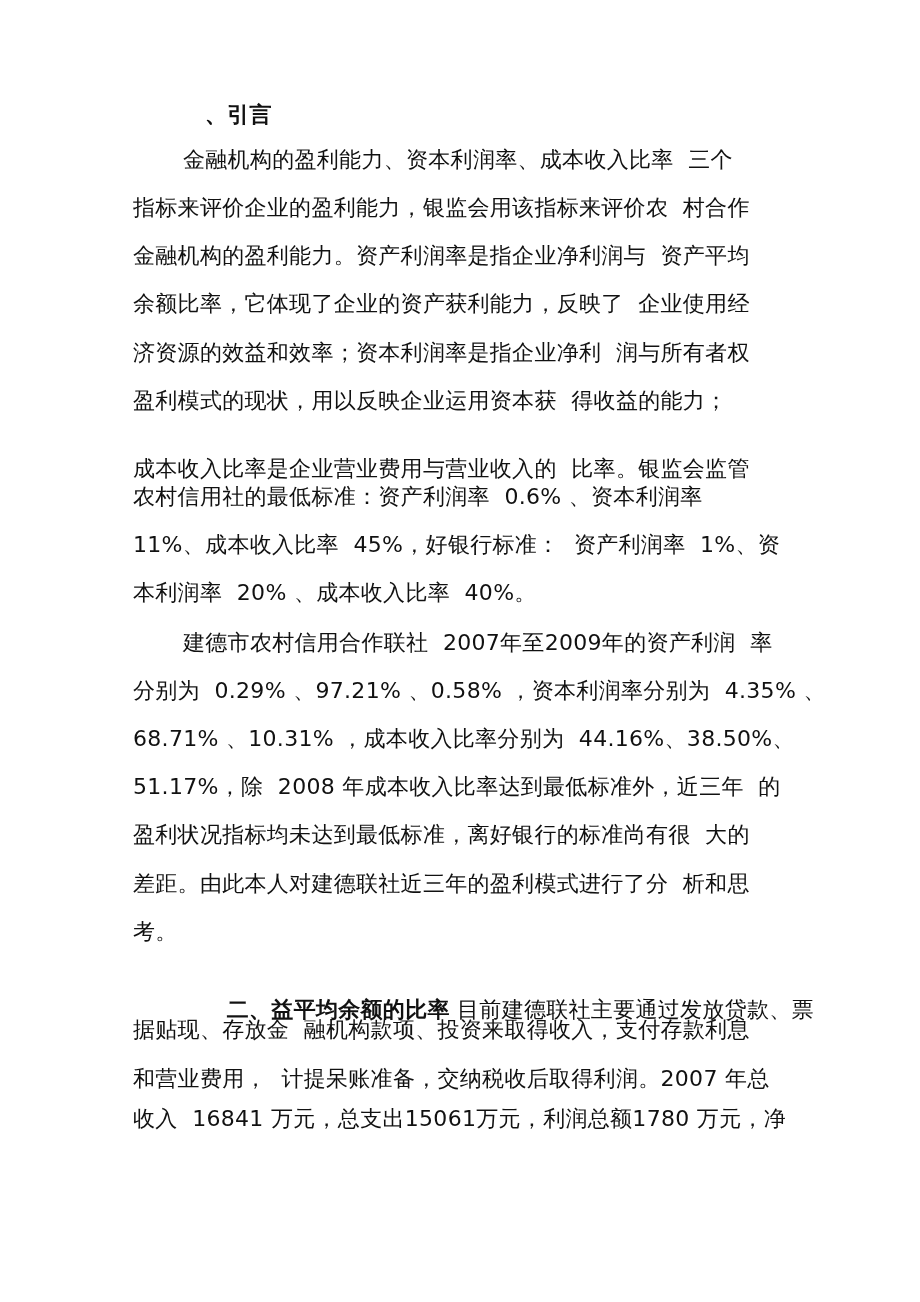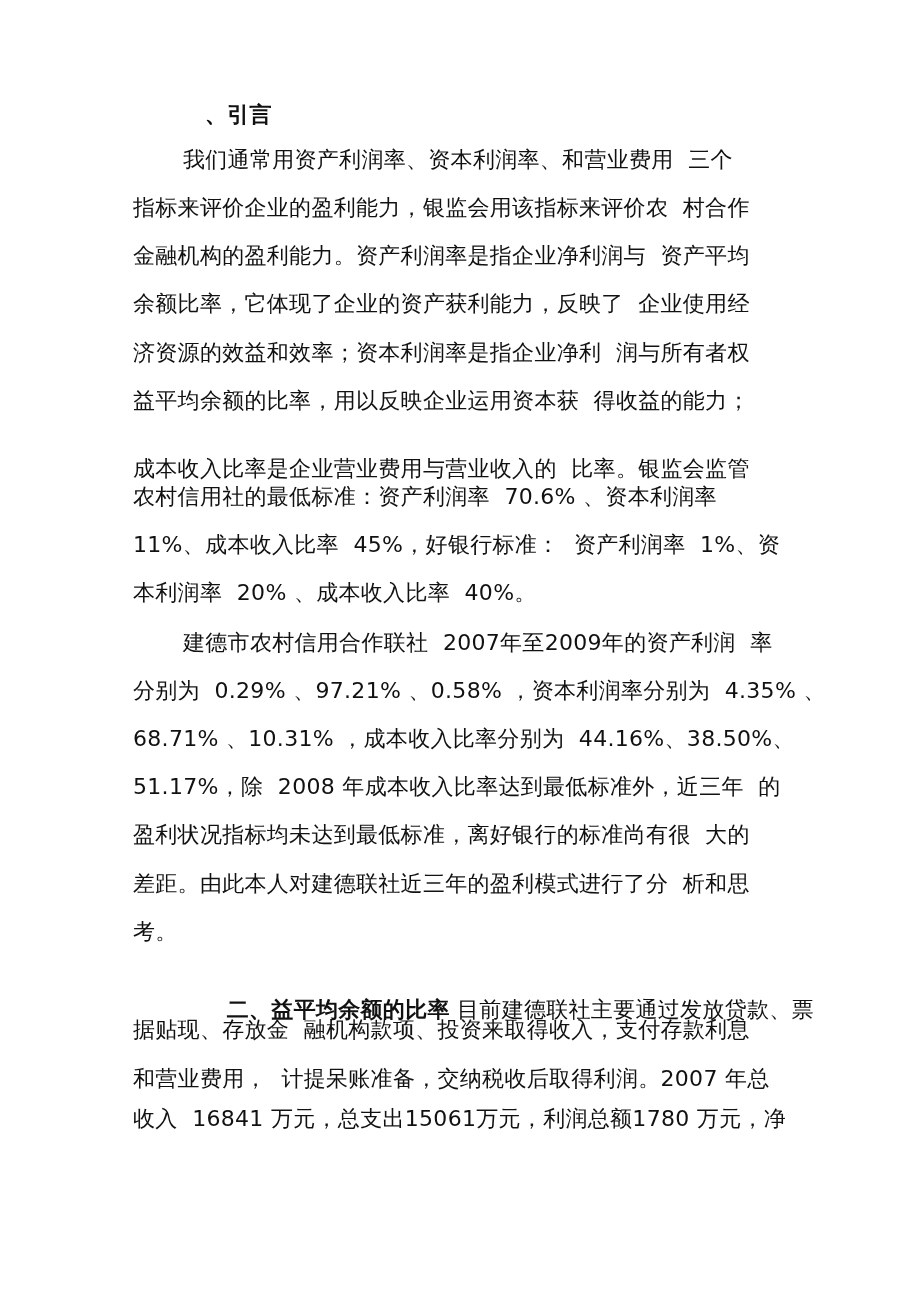--- a/index.html
+++ b/index.html
@@ -12,28 +12,28 @@
   .bold { font-weight: bold; }
 </style>
 </head>
 <body>
 
 <div class="page">
 
   <div class="line h1" style="top:100px;">、引言</div>
 
   <div>
-    <div class="line indent" style="top:145px;">我们通常用资产利润率、资本利润率、和营业费用  三个</div>
+    <div class="line indent" style="top:145px;">金融机构的盈利能力、资本利润率、成本收入比率  三个</div>
     <div class="line" style="top:193px;">指标来评价企业的盈利能力，银监会用该指标来评价农  村合作</div>
     <div class="line" style="top:241px;">金融机构的盈利能力。资产利润率是指企业净利润与  资产平均</div>
     <div class="line" style="top:289px;">余额比率，它体现了企业的资产获利能力，反映了  企业使用经</div>
     <div class="line" style="top:338px;">济资源的效益和效率；资本利润率是指企业净利  润与所有者权</div>
-    <div class="line" style="top:386px;">益平均余额的比率，用以反映企业运用资本获  得收益的能力；</div>
+    <div class="line" style="top:386px;">盈利模式的现状，用以反映企业运用资本获  得收益的能力；</div>
     <div class="line" style="top:454px;text-align:right;">成本收入比率是企业营业费用与营业收入的  比率。银监会监管</div>
-    <div class="line" style="top:482px;">农村信用社的最低标准：资产利润率  70.6% 、资本利润率</div>
+    <div class="line" style="top:482px;">农村信用社的最低标准：资产利润率  0.6% 、资本利润率</div>
     <div class="line" style="top:530px;">11%、成本收入比率  45%，好银行标准：  资产利润率  1%、资</div>
     <div class="line" style="top:578px;">本利润率  20% 、成本收入比率  40%。</div>
   </div>
 
   <div>
     <div class="line indent" style="top:628px;">建德市农村信用合作联社  2007年至2009年的资产利润  率</div>
     <div class="line" style="top:676px;">分别为  0.29% 、97.21% 、0.58% ，资本利润率分别为  4.35% 、</div>
     <div class="line" style="top:724px;">68.71% 、10.31% ，成本收入比率分别为  44.16%、38.50%、</div>
     <div class="line" style="top:772px;">51.17%，除  2008 年成本收入比率达到最低标准外，近三年  的</div>
     <div class="line" style="top:820px;">盈利状况指标均未达到最低标准，离好银行的标准尚有很  大的</div>

